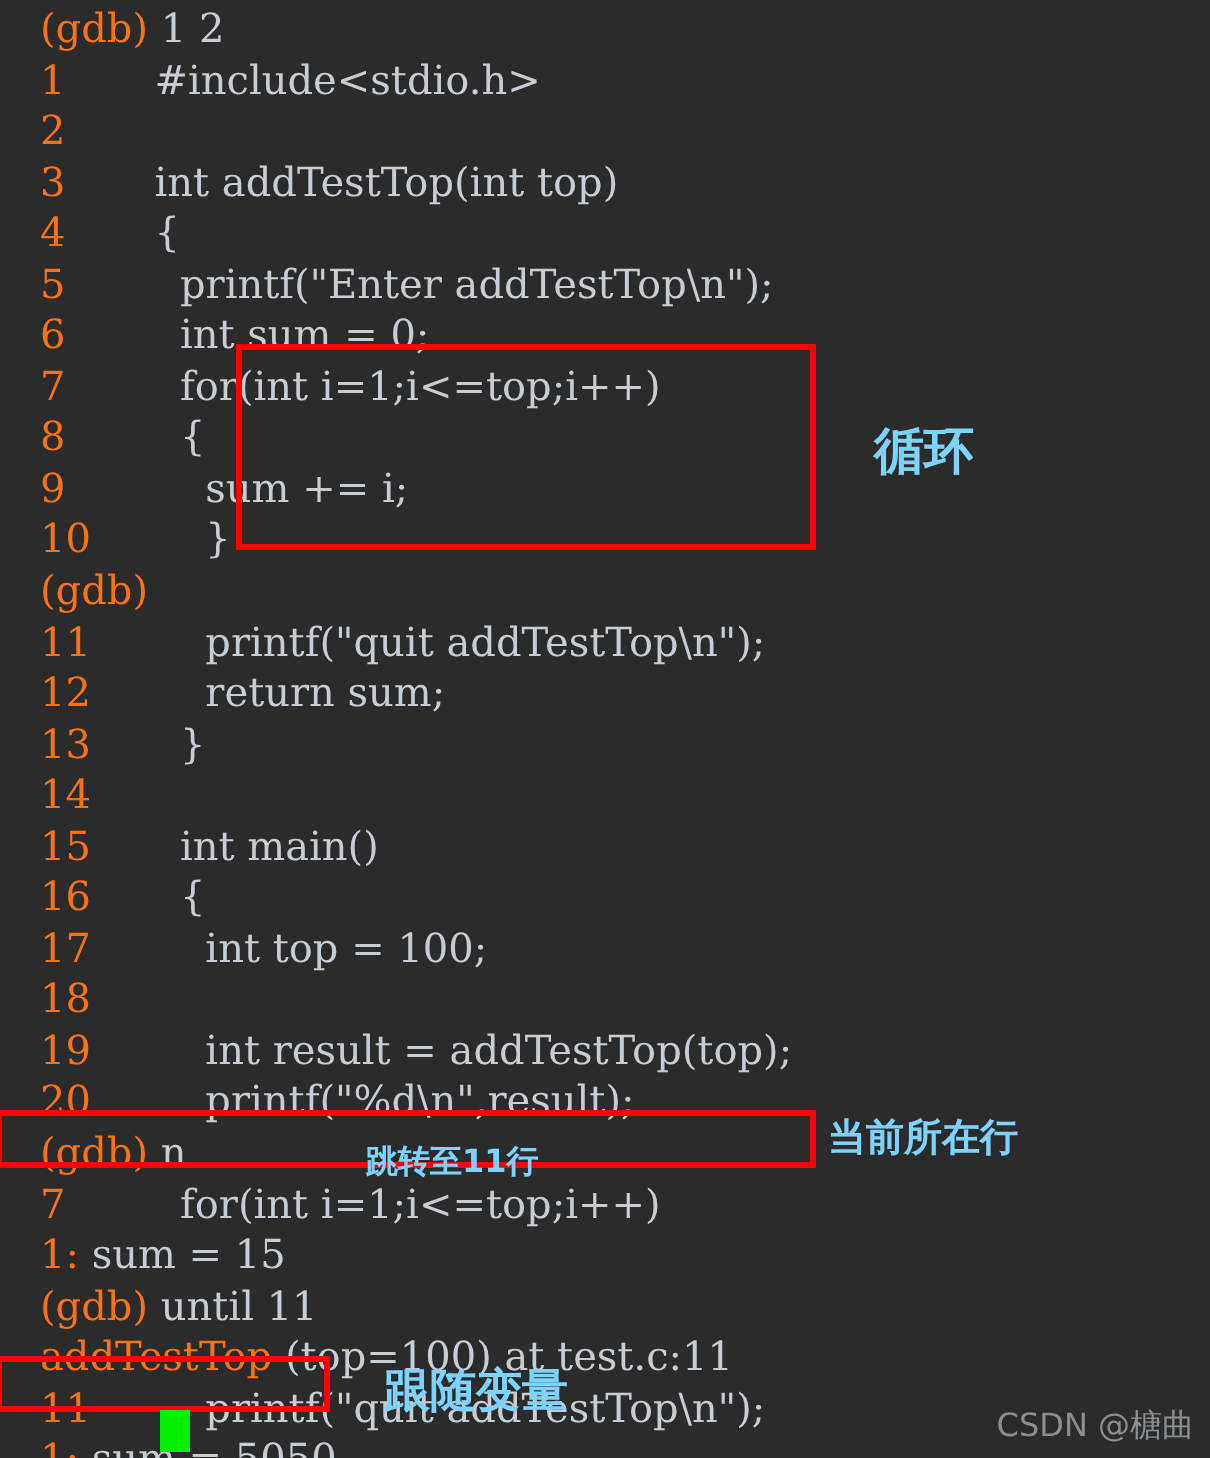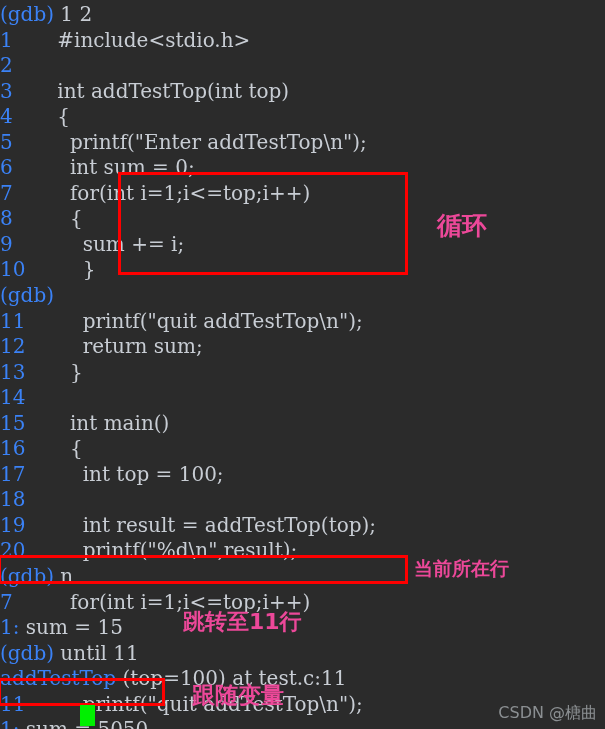--- a/index.html
+++ b/index.html
@@ -28,21 +28,22 @@
     white-space: pre;
     font-size: 20px;
     color: #d4d6d0;
     letter-spacing: 0px;
   }
   .code {
     color: #c8cdd4;
     margin-top: 48px;
   }
   .prompt {
-    color: #3b82f6;
+    color: #f97316;
+    margin-left: 20px;
   }
   
   .redbox {
     position: absolute;
     border: 3px solid #fe0000;
     box-sizing: border-box;
     pointer-events: none;
   }
   #box-loop {
     left: 118px;
@@ -57,39 +58,39 @@
     height: 29px;
   }
   #box-watch-var {
     left: -2px;
     top: 678px;
     width: 167px;
     height: 28px;
   }
   .annot {
     position: absolute;
-    color: #ec4899;
+    color: #7dd3fc;
     font-family: "DejaVu Sans", "Liberation Sans", sans-serif;
     font-weight: bold;
     white-space: nowrap;
   }
   #annot-loop {
     left: 437px;
     top: 209px;
     font-size: 25px;
   }
   #annot-current {
     left: 414px;
     top: 556px;
     font-size: 19px;
   }
   #annot-jump {
     left: 183px;
-    top: 607px;
-    font-size: 22px;
+    top: 571px;
+    font-size: 16px;
   }
   #annot-follow {
     left: 192px;
     top: 680px;
     font-size: 23px;
   }
   #cursor {
     position: absolute;
     left: 80px;
     top: 705px;

